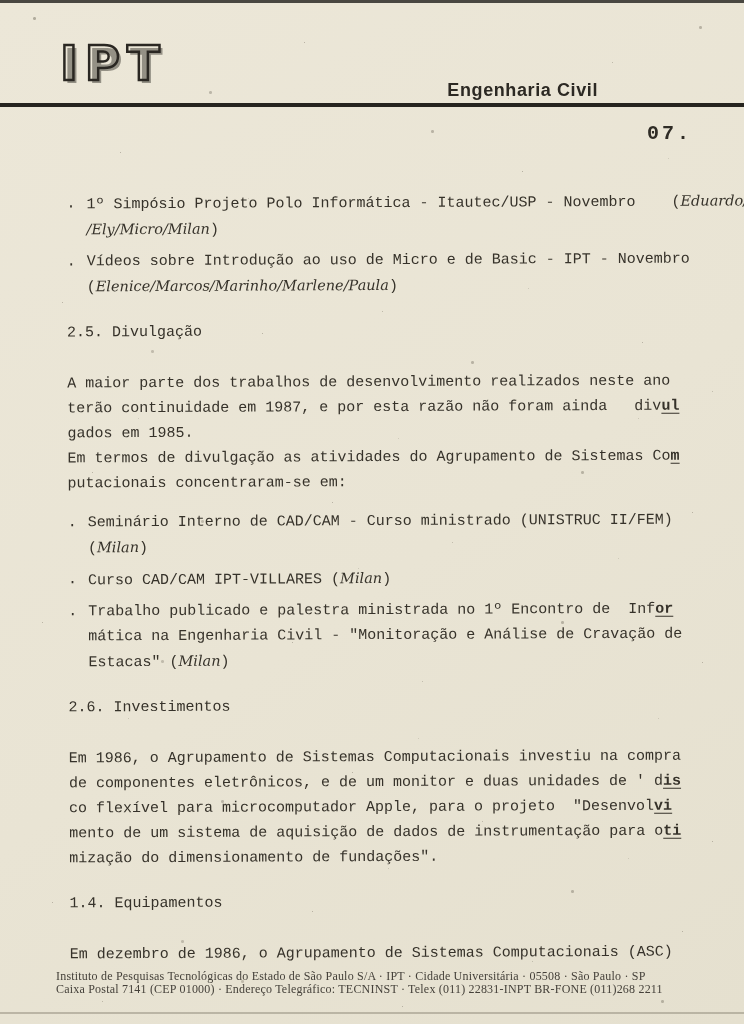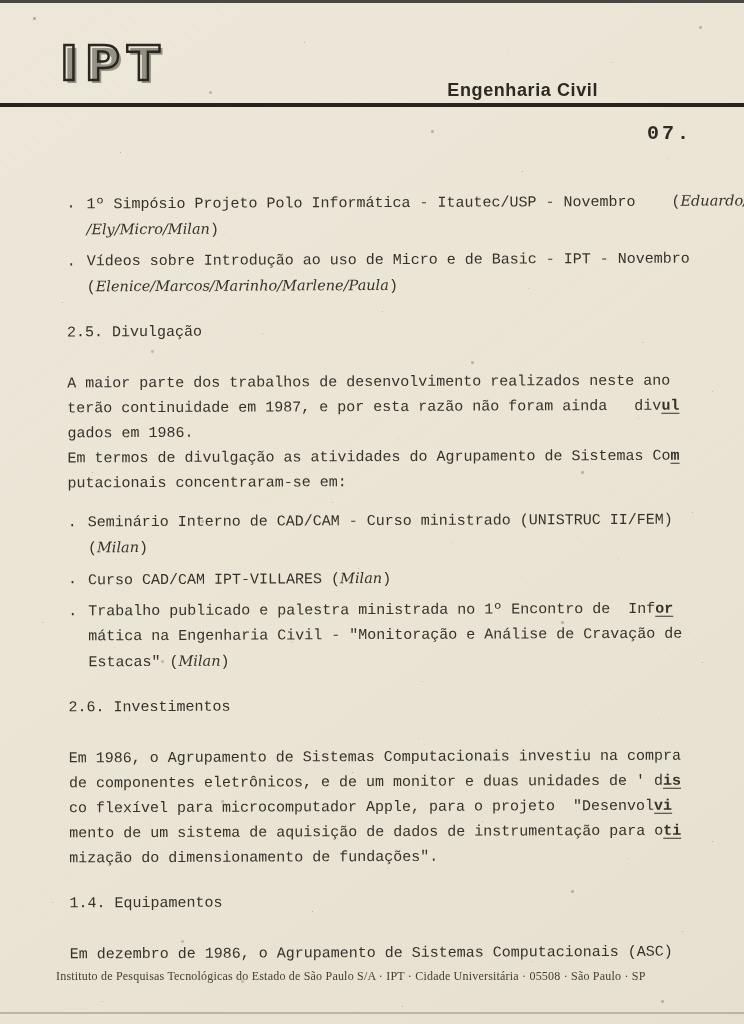--- a/index.html
+++ b/index.html
@@ -97,21 +97,21 @@
           <div class="line"><span>Vídeos sobre Introdução ao uso de Micro e de Basic - IPT - Novembro</span></div>
           <div class="line"><span>(</span><span class="i">Elenice/Marcos/Marinho/Marlene/Paula</span><span>)</span></div>
         </div>
       </div>
       <div class="block heading">
         <div class="line"><span>2.5. Divulgação</span></div>
       </div>
       <div class="block para">
         <div class="line"><span>A maior parte dos trabalhos de desenvolvimento realizados neste ano</span></div>
         <div class="line"><span>terão continuidade em 1987, e por esta razão não foram ainda   div</span><span class="u">ul</span></div>
-        <div class="line"><span>gados em 1986.</span></div>
+        <div class="line"><span>gados em 1985.</span></div>
       </div>
       <div class="block para">
         <div class="line"><span>Em termos de divulgação as atividades do Agrupamento de Sistemas Co</span><span class="u">m</span></div>
         <div class="line"><span>putacionais concentraram-se em:</span></div>
       </div>
       <div class="block bullet gap-top">
         <span class="dot">.</span>
         <div>
           <div class="line"><span>Seminário Interno de CAD/CAM - Curso ministrado (UNISTRUC II/FEM)</span></div>
           <div class="line"><span>(</span><span class="i">Milan</span><span>)</span></div>
@@ -144,15 +144,16 @@
       <div class="block heading">
         <div class="line"><span>1.4. Equipamentos</span></div>
       </div>
       <div class="block para">
         <div class="line"><span>Em dezembro de 1986, o Agrupamento de Sistemas Computacionais (ASC)</span></div>
       </div>
     </div>
 
   <div class="footer">
     <div>Instituto de Pesquisas Tecnológicas do Estado de São Paulo S/A · IPT · Cidade Universitária · 05508 · São Paulo · SP</div>
+    <div>Caixa Postal 7141 (CEP 01000) · Endereço Telegráfico: TECNINST · Telex (011) 22831-INPT BR-FONE (011)268 2211</div>
   </div>
   <div class="rule-bottom"></div>
 </div>
 
 </body></html>

